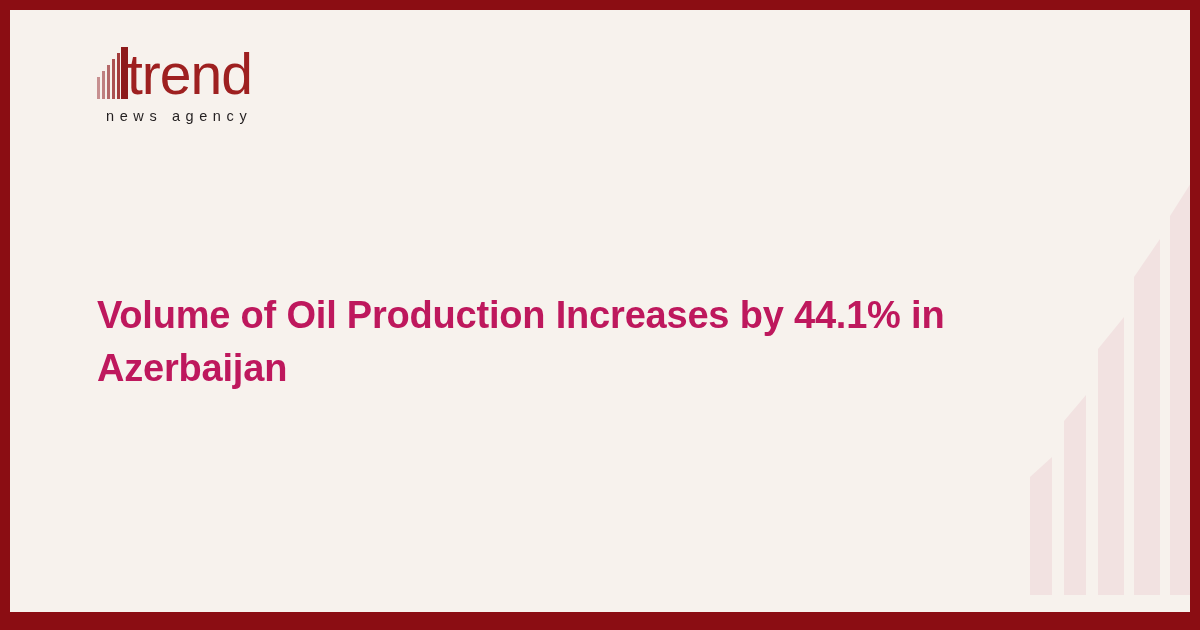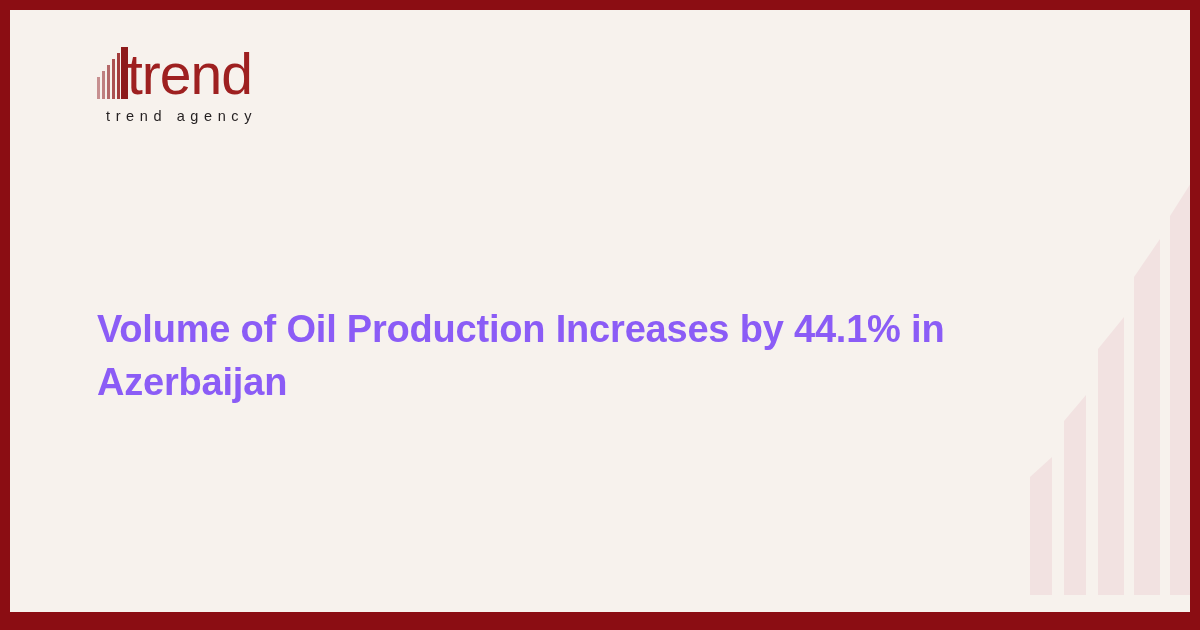--- a/index.html
+++ b/index.html
@@ -108,28 +108,28 @@
     font-weight: 400;
     letter-spacing: 5.6px;
     color: #231F20;
     white-space: nowrap;
   }
 
   
   .headline {
     position: absolute;
     left: 87px;
-    top: 268px;
+    top: 254px;
     width: 870px;
     font-family: "Liberation Sans", sans-serif;
     font-size: 38px;
     font-weight: bold;
     line-height: 53px;
     letter-spacing: -0.2px;
-    color: #8b5cf6;
+    color: #be185d;
   }
 </style>
 </head>
 <body>
 
 <div class="card">
   <div class="canvas">
 
     <div class="watermark">
       <span class="wm-bar b1"></span>
@@ -144,19 +144,19 @@
         <span class="logo-bars">
           <i></i>
             <i></i>
             <i></i>
             <i></i>
             <i></i>
         </span>
         <span class="logo-stem"></span>
         <span class="logo-word">trend</span>
       </div>
-      <div class="logo-sub">trend agency</div>
+      <div class="logo-sub">news agency</div>
     </div>
 
     <h1 class="headline">Volume of Oil Production Increases by 44.1% in Azerbaijan</h1>
 
   </div>
 </div>
 
 </body></html>

